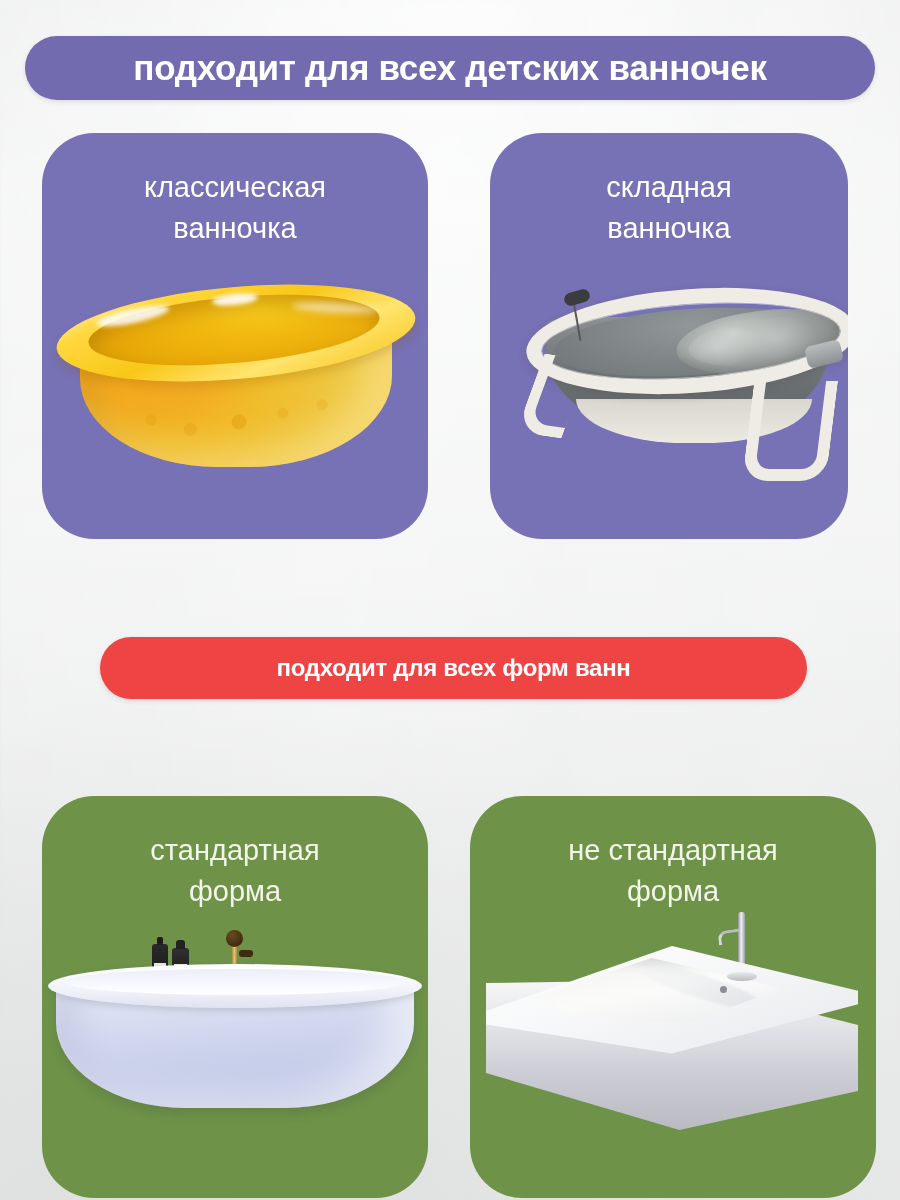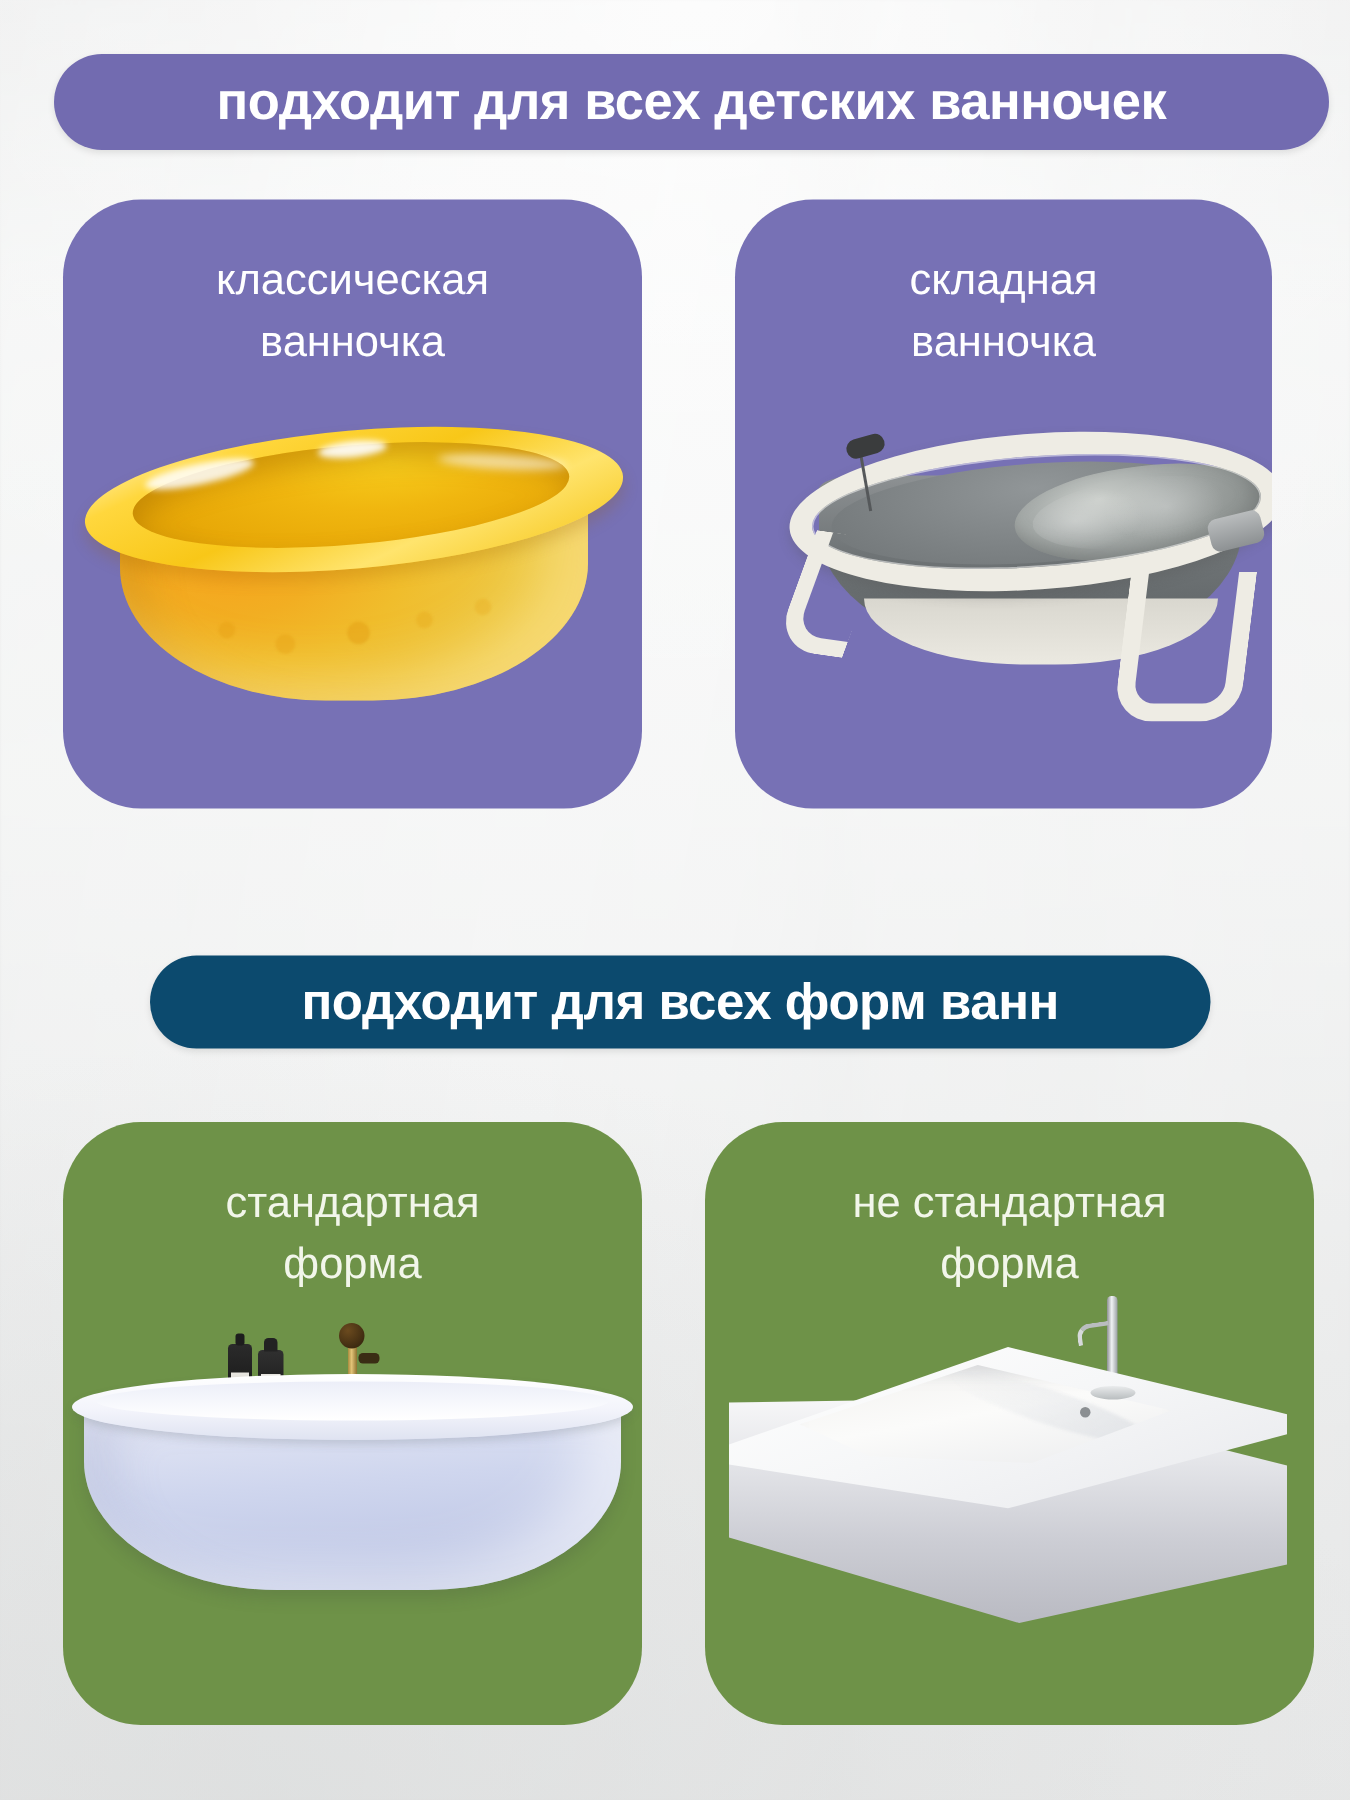--- a/index.html
+++ b/index.html
@@ -61,40 +61,40 @@
     align-items: center;
     justify-content: center;
     border-radius: 999px;
     color: #ffffff;
     font-weight: 700;
     letter-spacing: -0.3px;
     white-space: nowrap;
     box-shadow: 0 2px 5px rgba(0,0,0,0.10);
   }
   .banner-purple {
-    left: 36px; top: 36px;
+    left: 25px; top: 36px;
     width: 850px; height: 64px;
     background: #726bb0;
     font-size: 35px;
   }
   .banner-green {
     left: 100px; top: 637px;
     width: 707px; height: 62px;
-    background: #0c4a6e;
-    font-size: 34px;
+    background: #ef4444;
+    font-size: 24px;
   }
 
   
   .card {
     position: absolute;
     border-radius: 52px;
     overflow: hidden;
   }
   .card-purple { background: #7771b5; }
-  .card-green  { background: #6e9248; }
+  .card-green  { background: #6e9248; margin-top: 48px; }
 
   .card-1 { left: 42px;  top: 133px; width: 386px; height: 406px; }
   .card-2 { left: 490px; top: 133px; width: 358px; height: 406px; }
   .card-3 { left: 42px;  top: 748px; width: 386px; height: 402px; }
   .card-4 { left: 470px; top: 748px; width: 406px; height: 402px; }
 
   .card-title {
     position: absolute;
     left: 0; right: 0; top: 34px;
     text-align: center;

